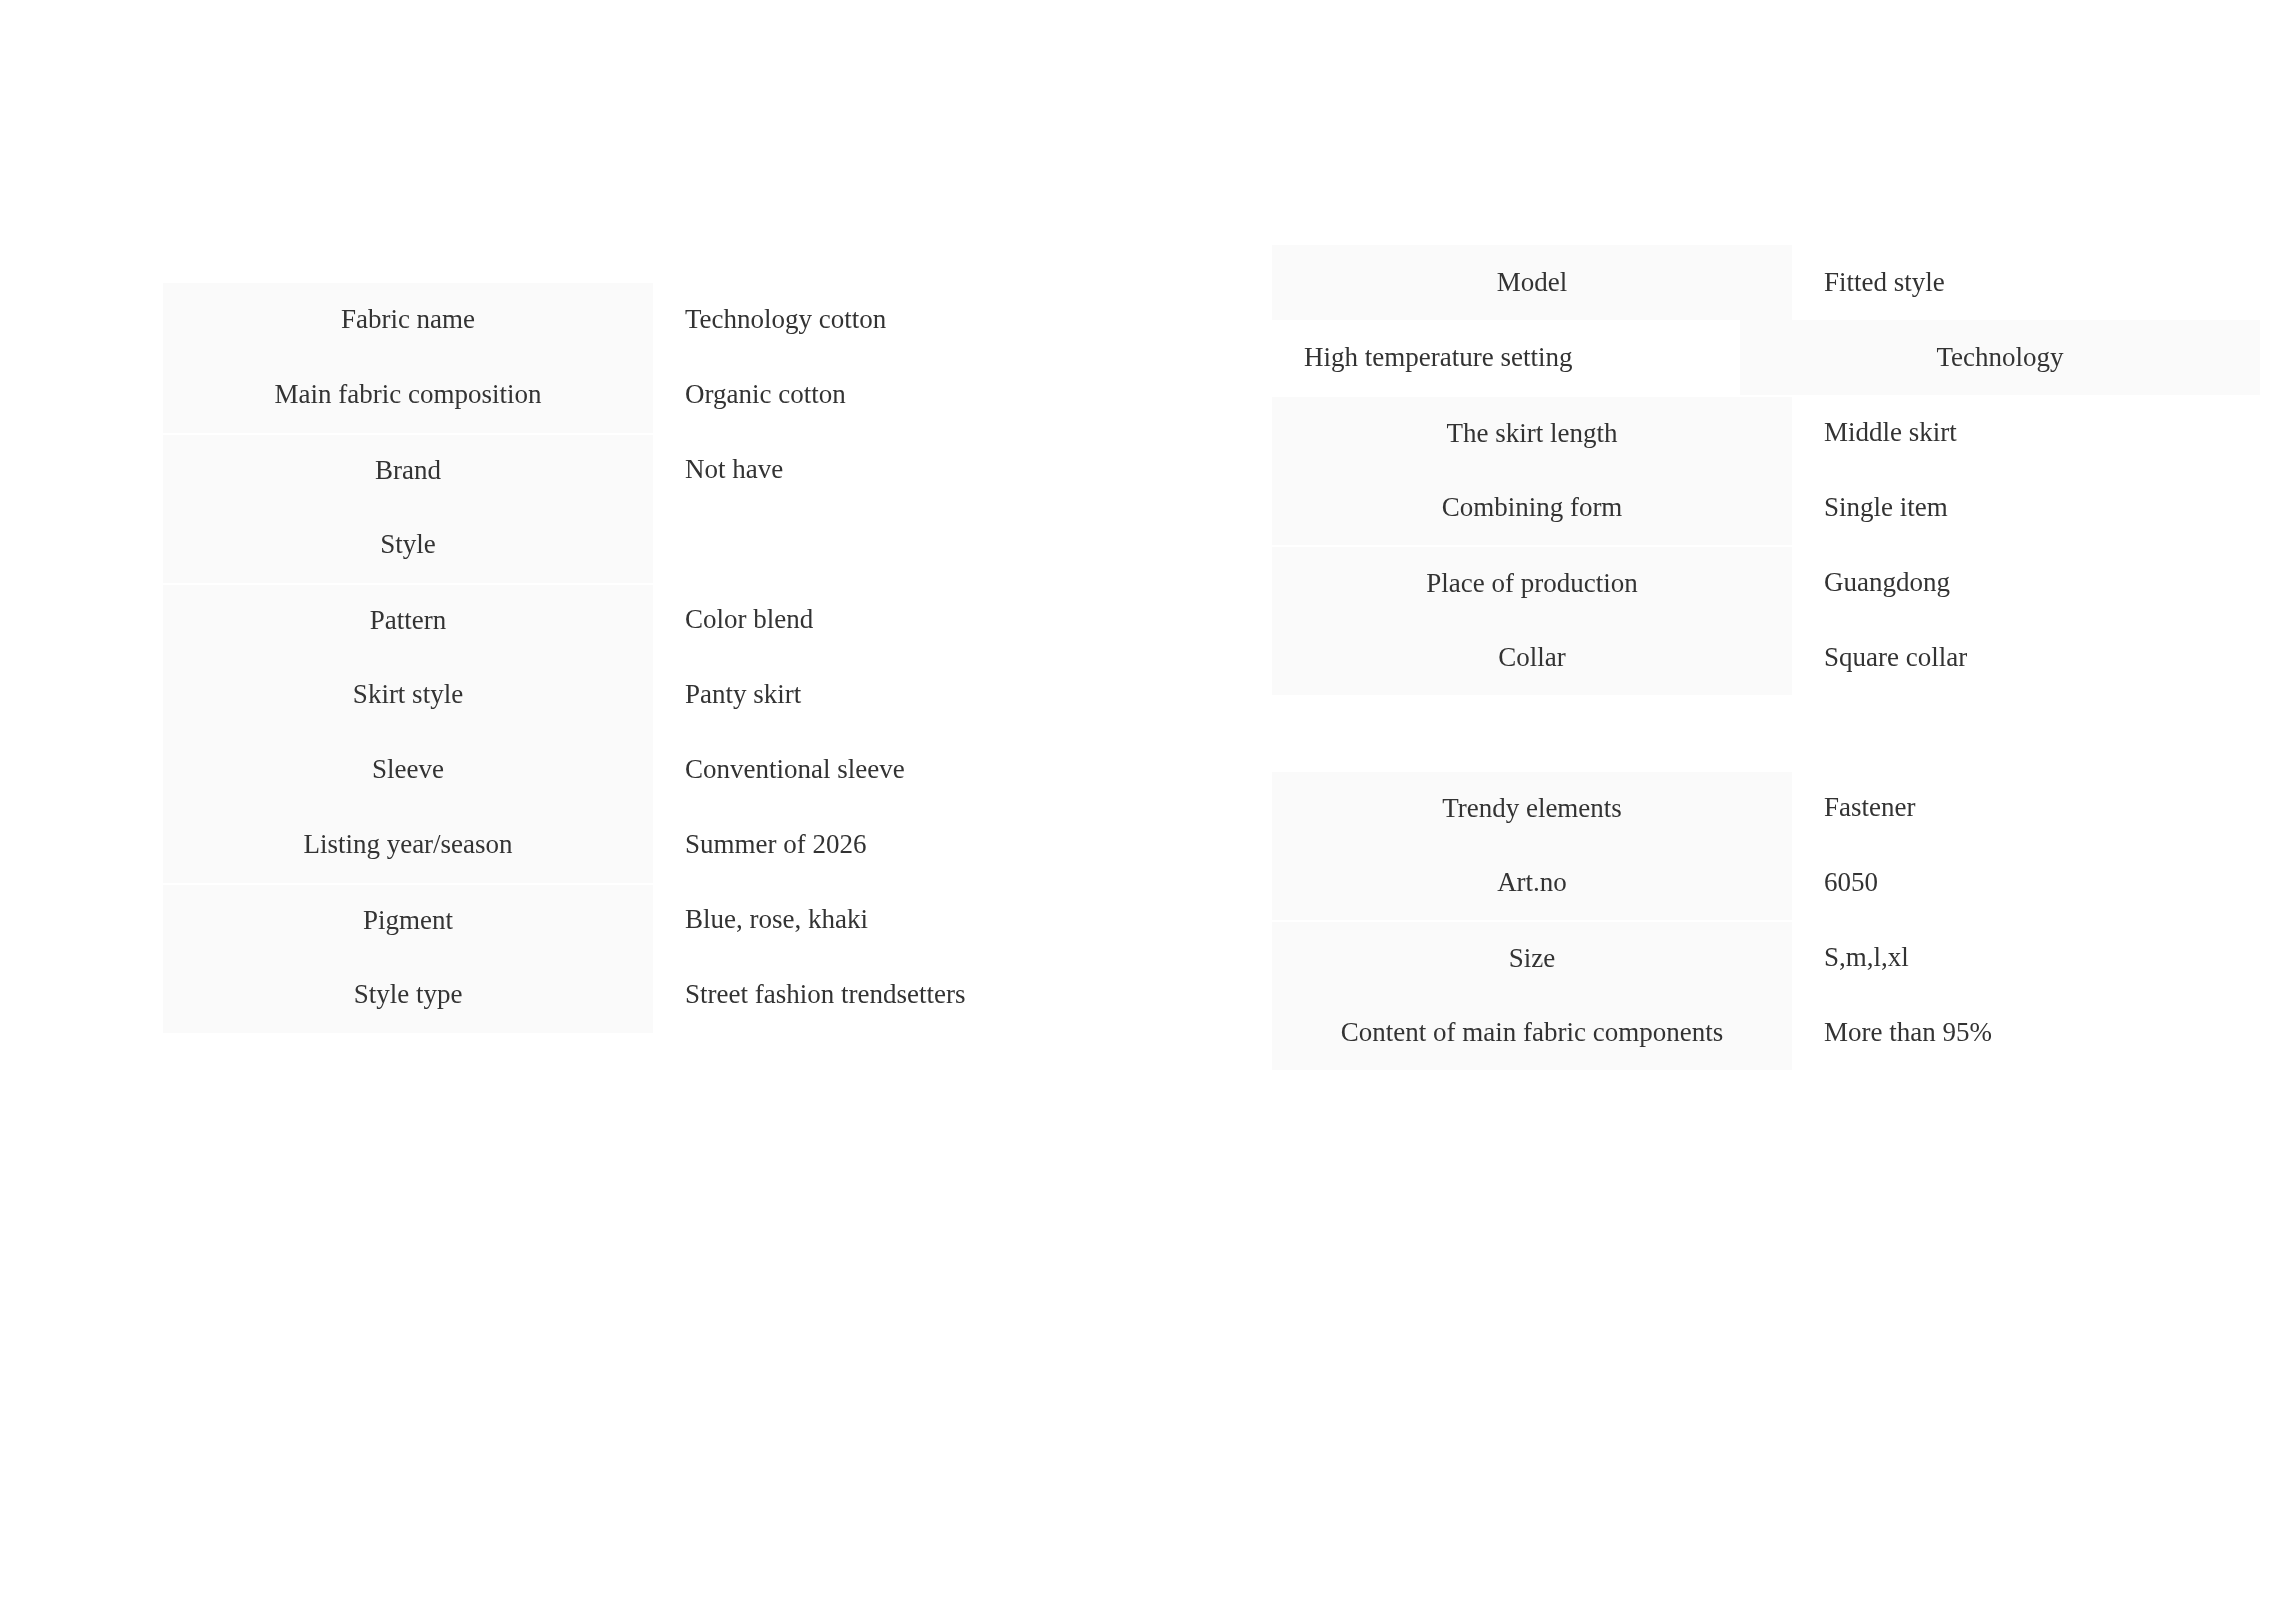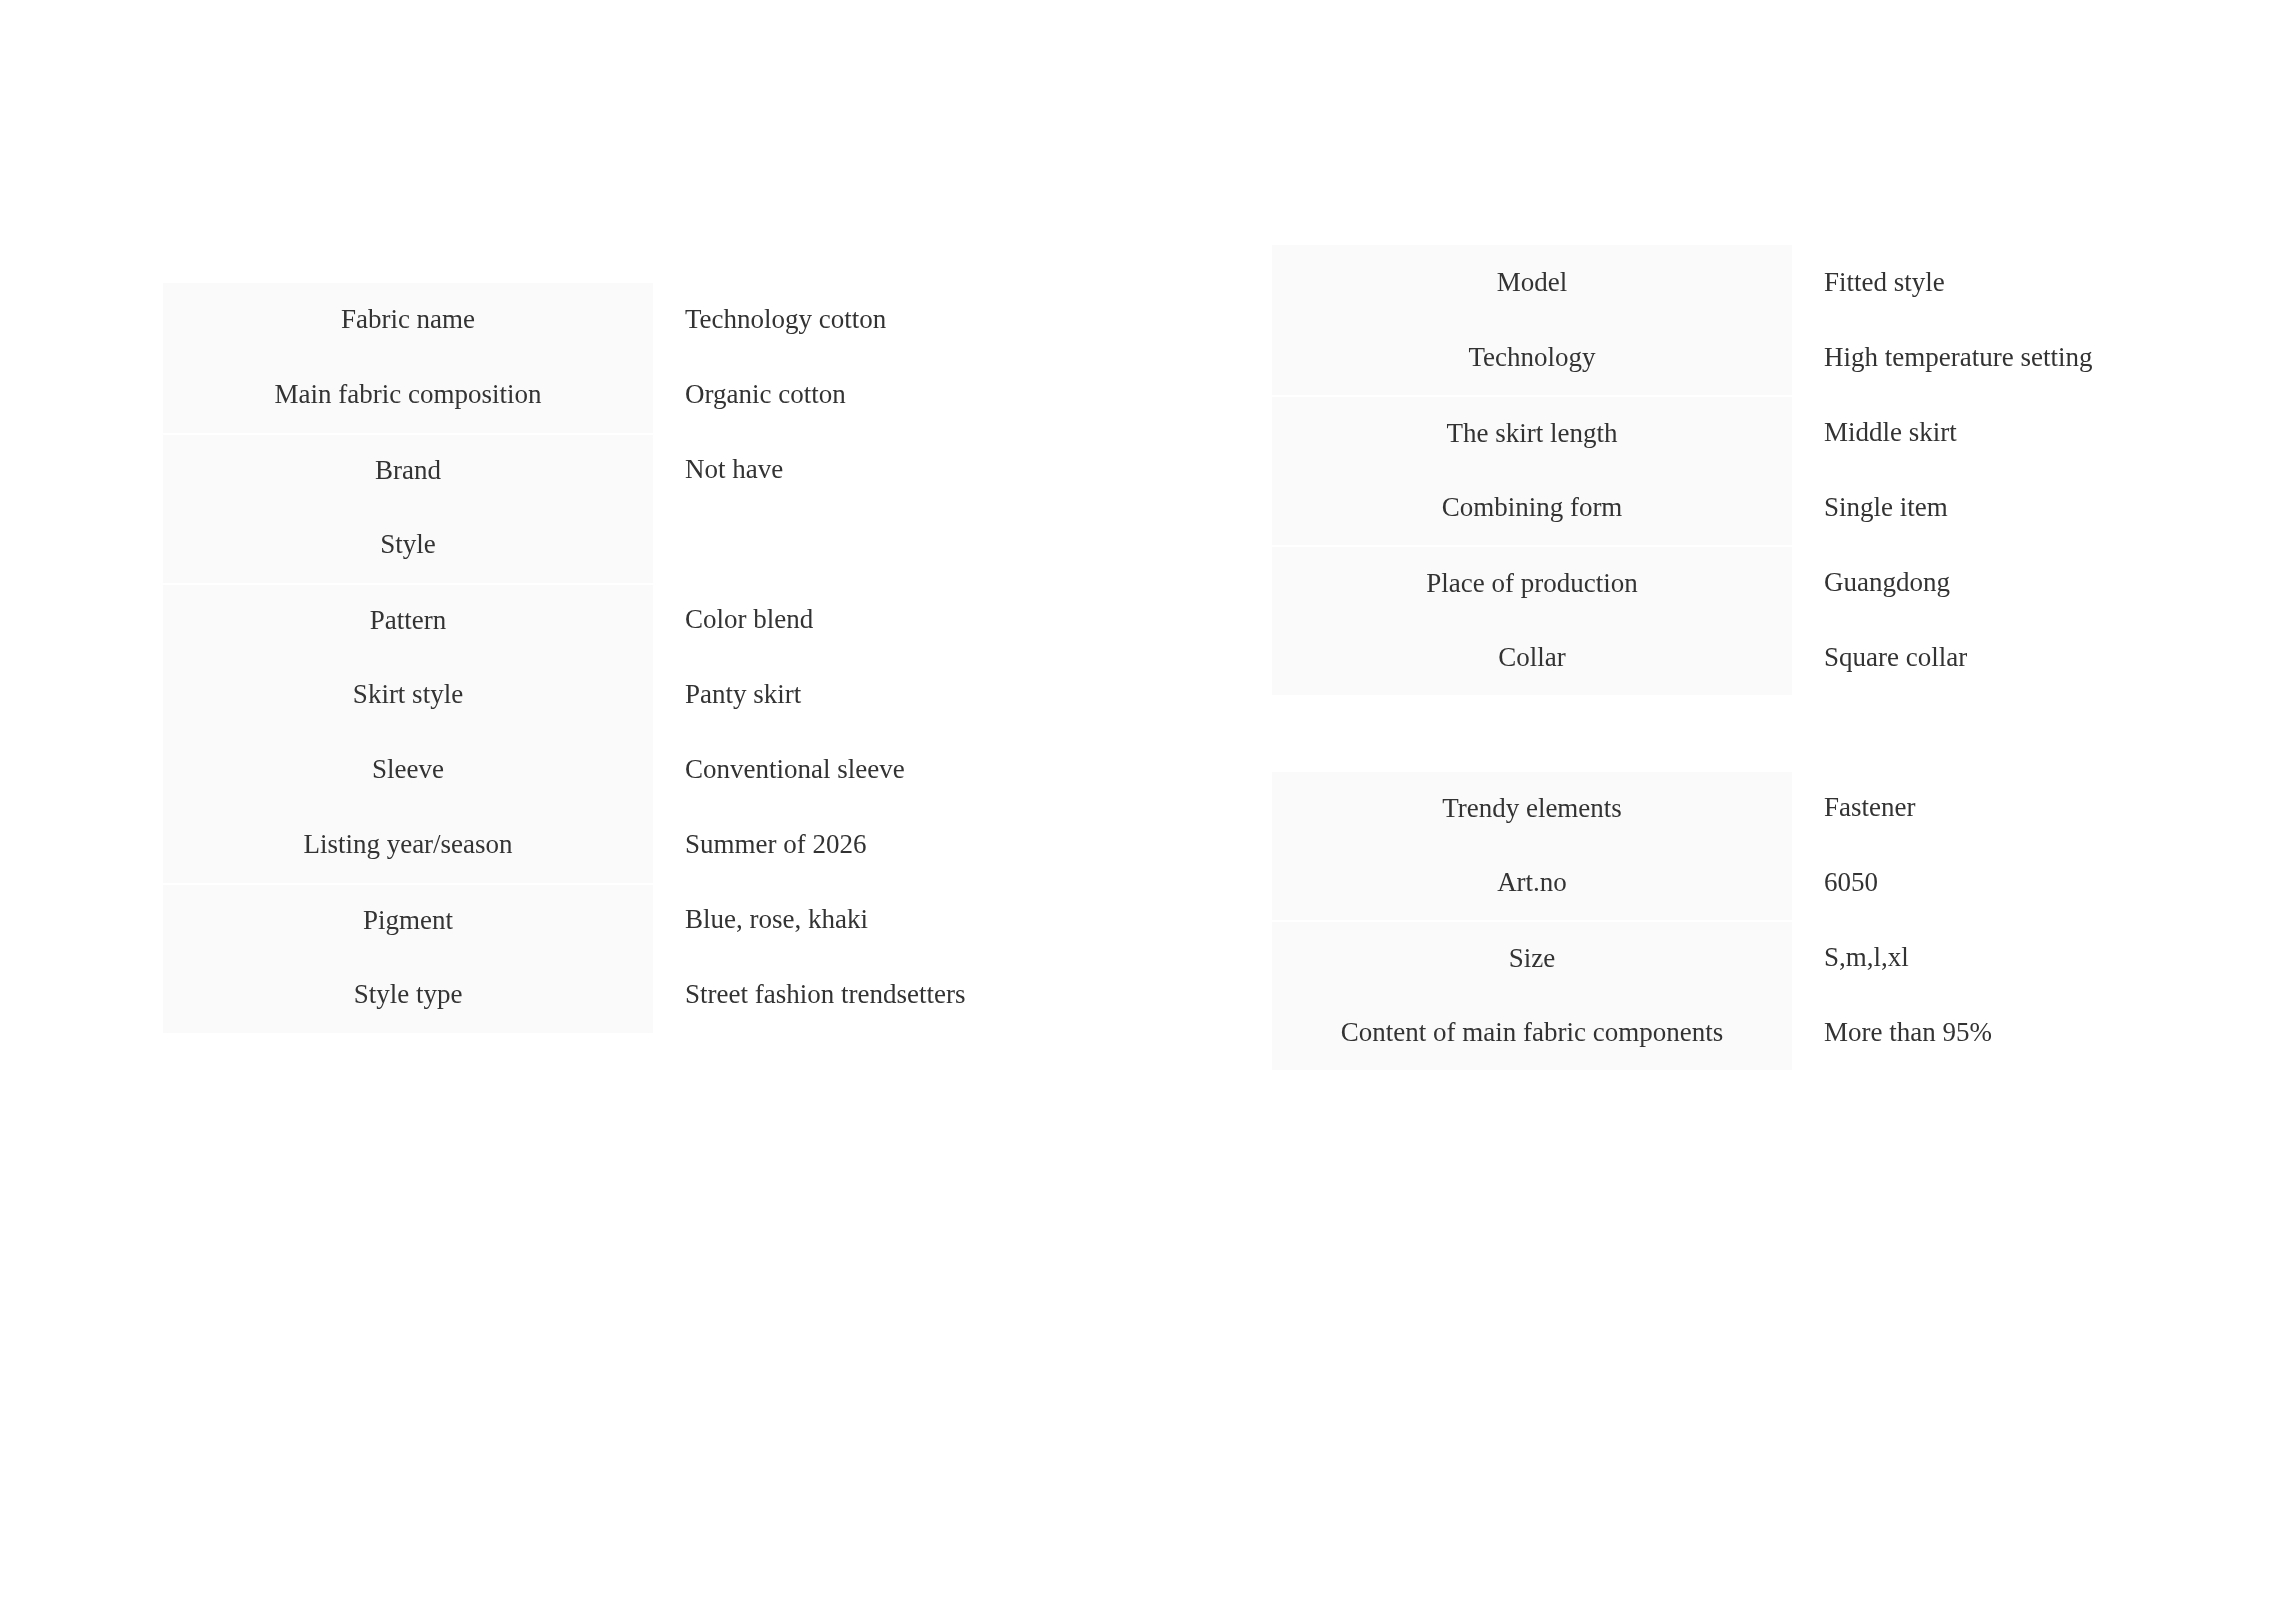--- a/index.html
+++ b/index.html
@@ -104,22 +104,22 @@
       <div class="cell value">Street fashion trendsetters</div>
     </div>
   </div>
 
   <div class="spec-table right">
     <div class="row">
       <div class="cell label">Model</div>
       <div class="cell value">Fitted style</div>
     </div>
     <div class="row">
+      <div class="cell value">High temperature setting</div>
       <div class="cell label">Technology</div>
-      <div class="cell value">High temperature setting</div>
     </div>
     <div class="row sep">
       <div class="cell label">The skirt length</div>
       <div class="cell value">Middle skirt</div>
     </div>
     <div class="row">
       <div class="cell label">Combining form</div>
       <div class="cell value">Single item</div>
     </div>
     <div class="row sep">

